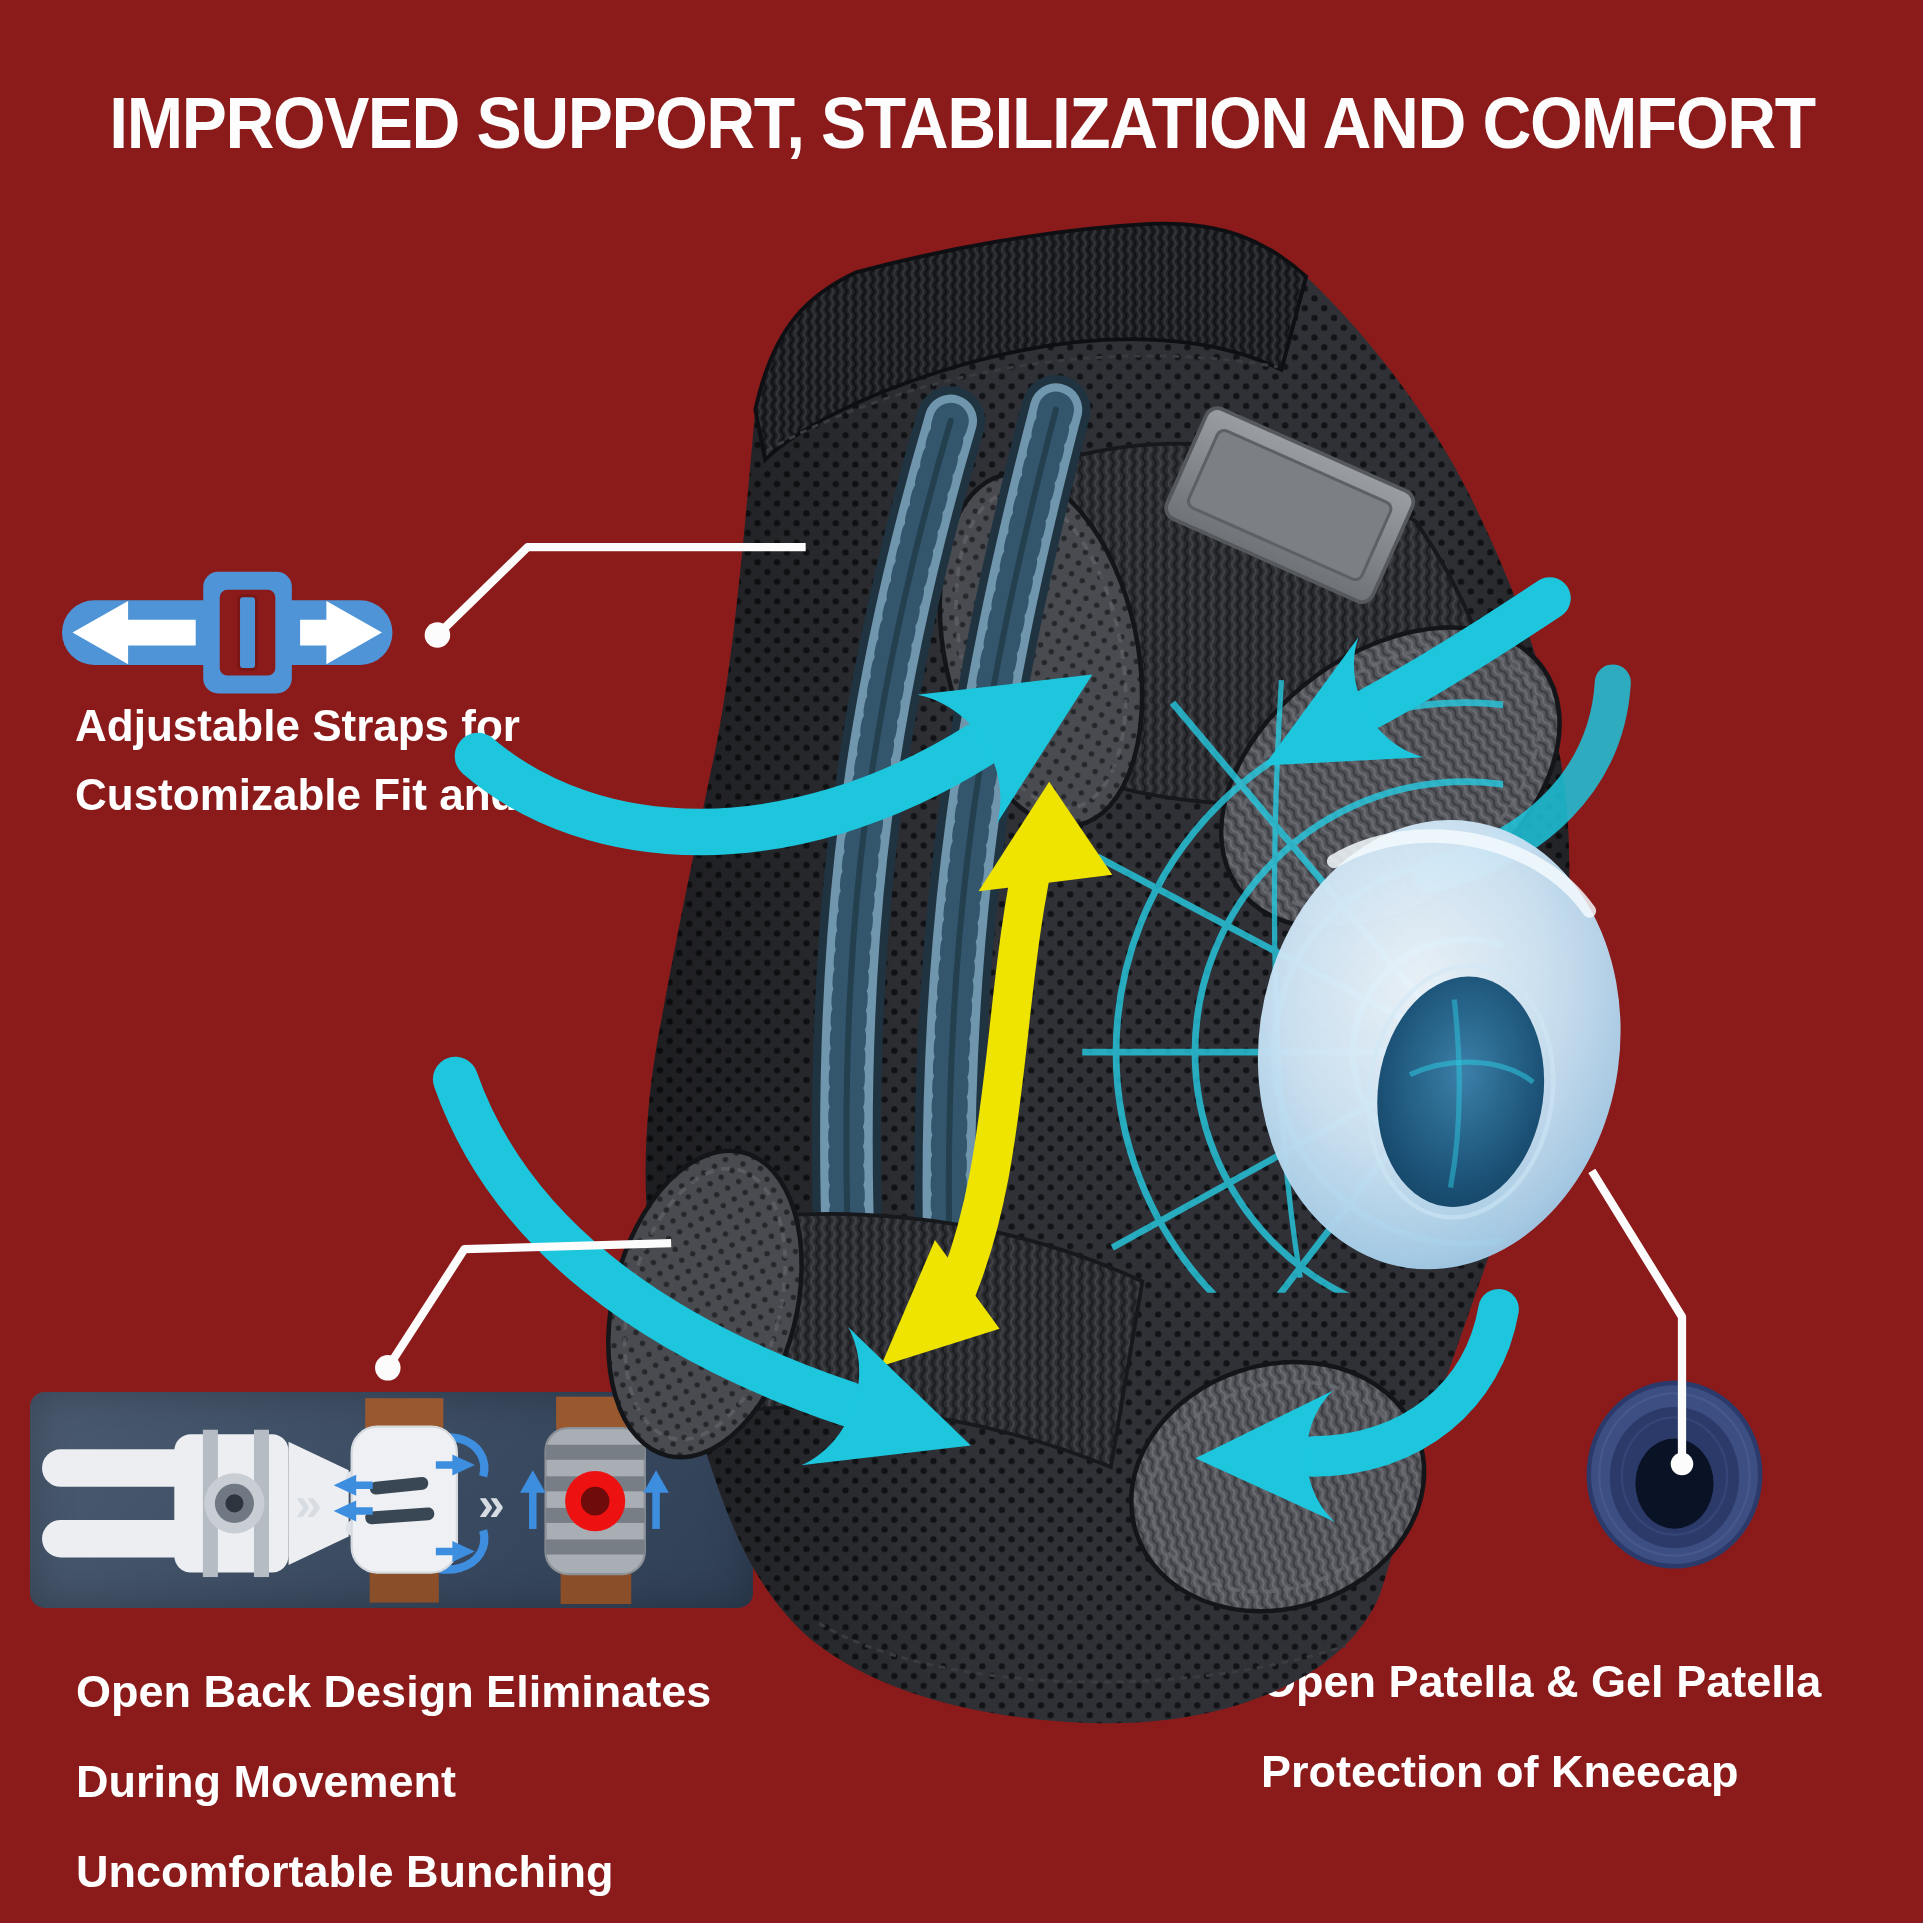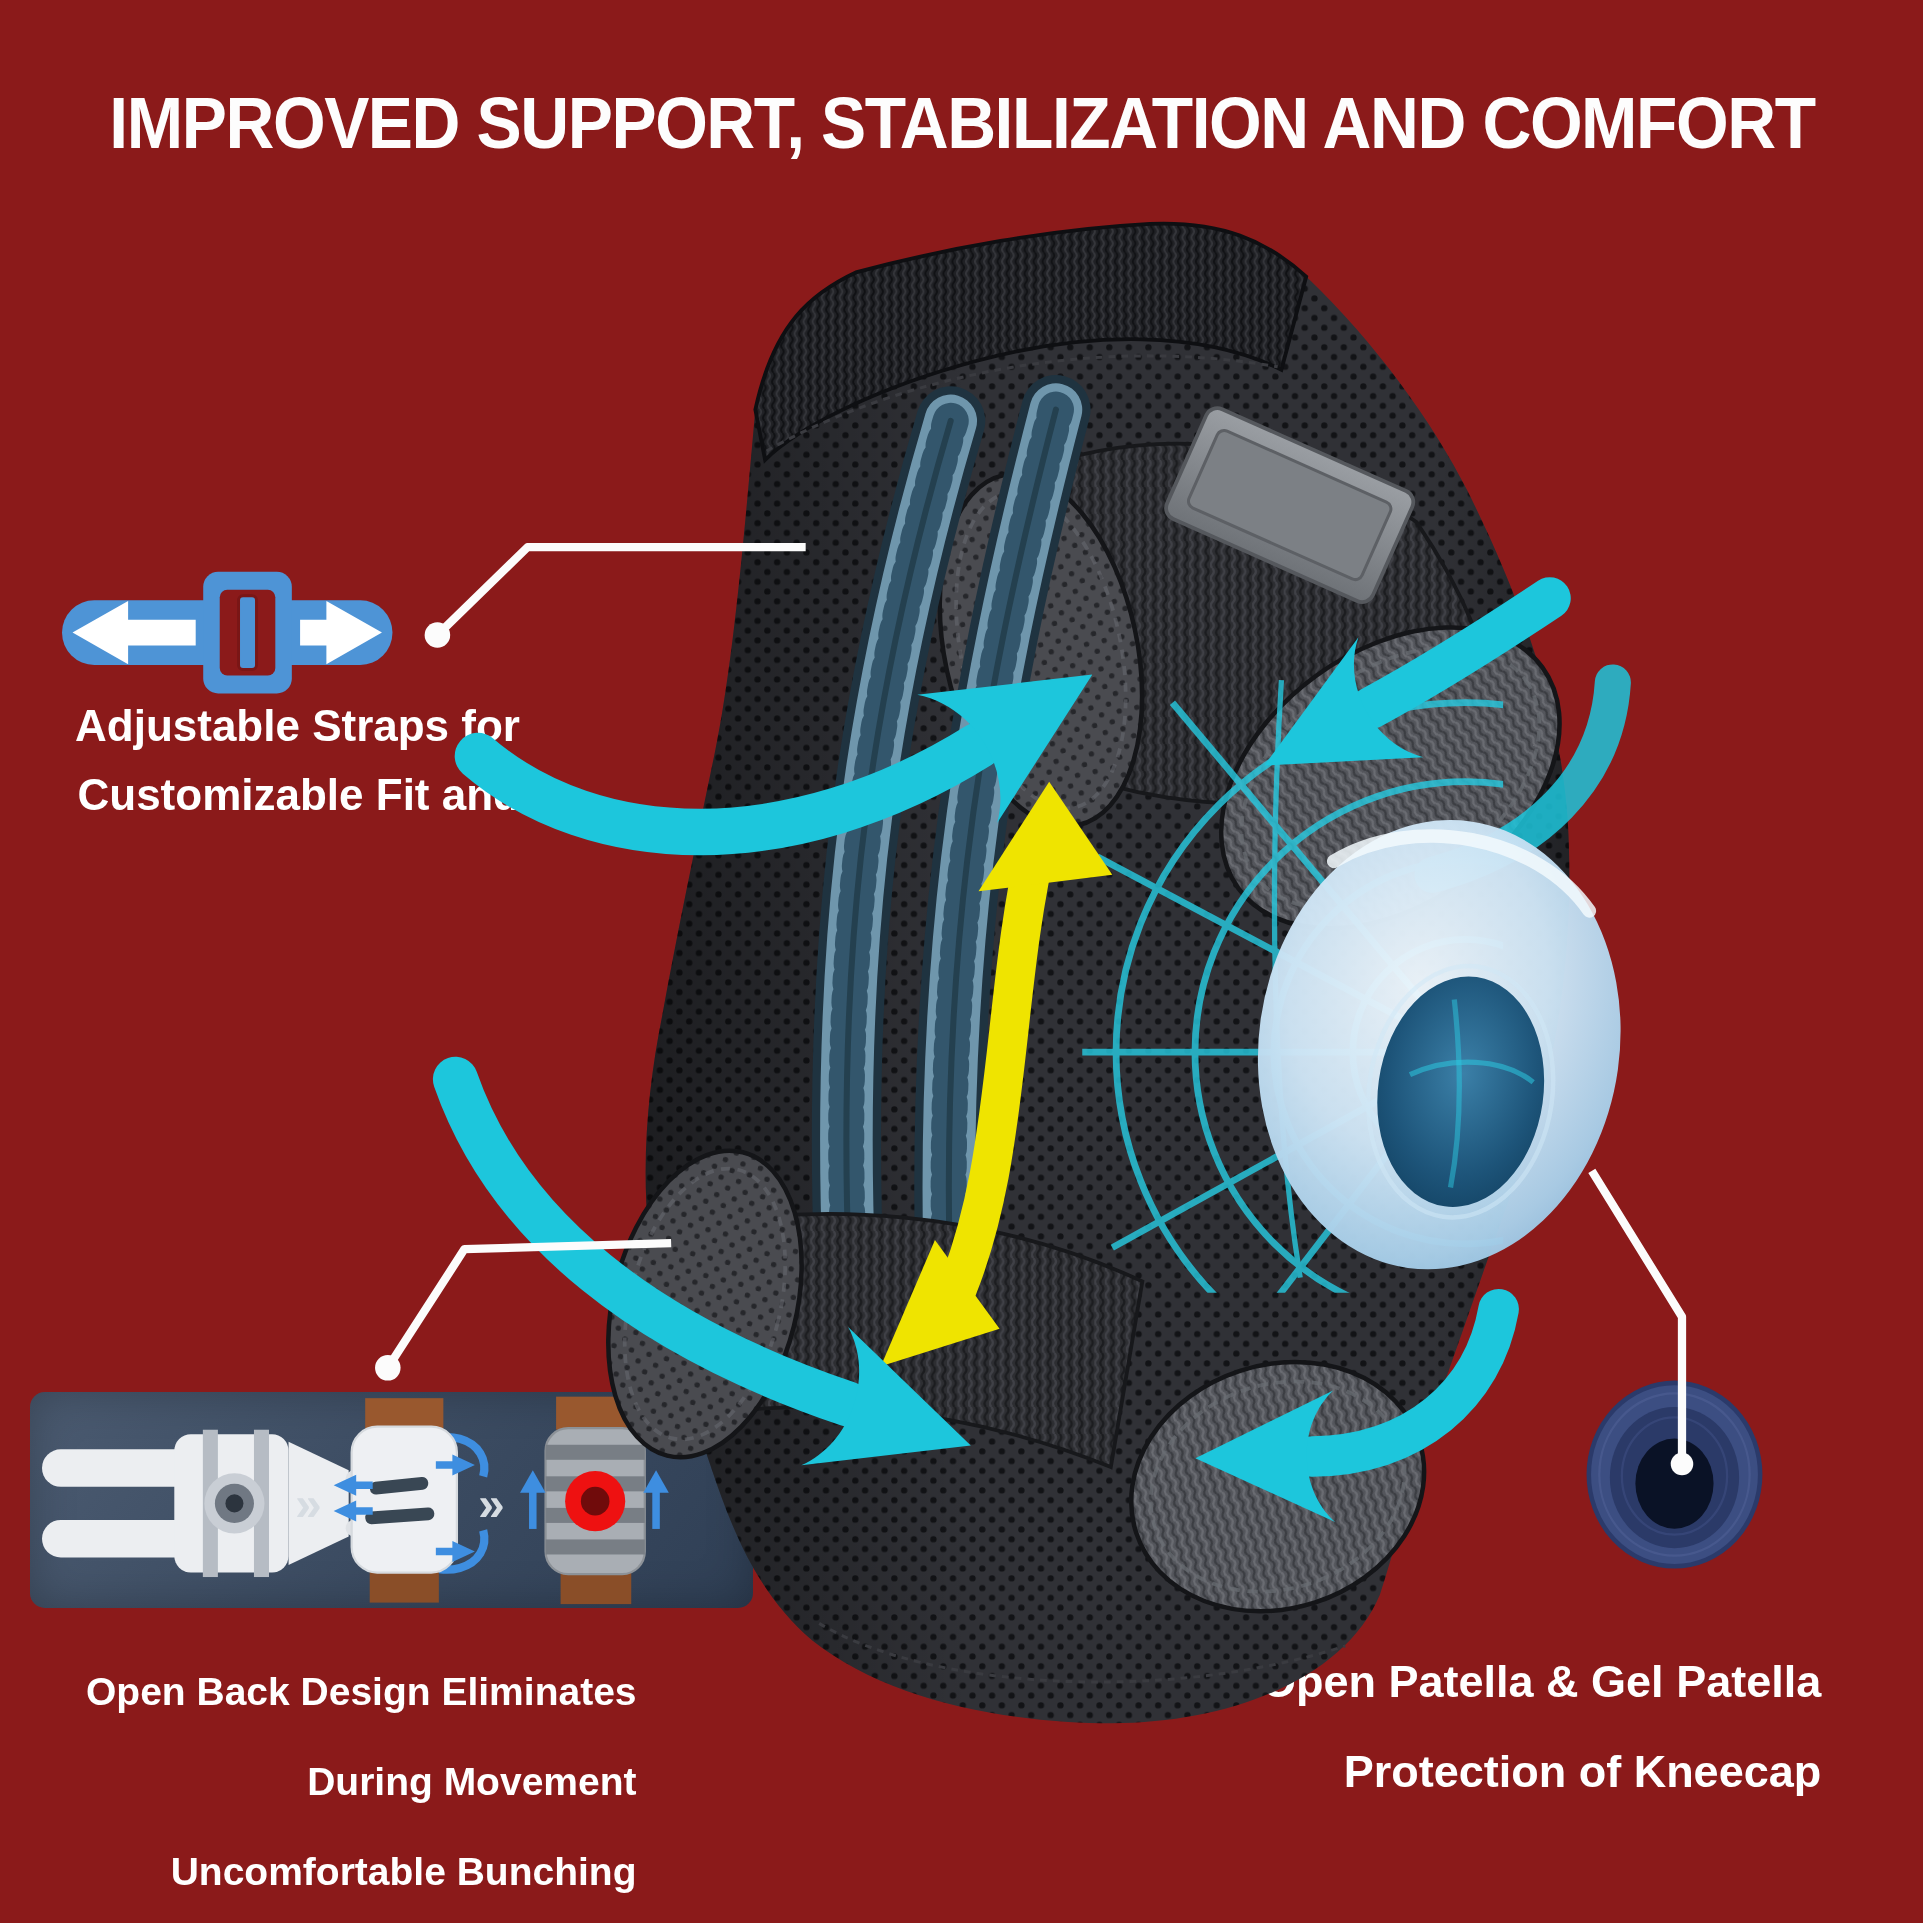--- a/index.html
+++ b/index.html
@@ -3,24 +3,24 @@
 <meta charset="utf-8">
 <style>
   html,body{margin:0;padding:0;background:#8b1a1a;}
   body{width:1924px;height:1924px;position:relative;overflow:hidden;
        font-family:"Liberation Sans",sans-serif;}
   .abs{position:absolute;}
   .title{position:absolute;left:0;right:0;top:84px;text-align:center;color:#fdfdfd;
          font-weight:800;font-size:72px;line-height:1.1;letter-spacing:-1.5px;
          transform:scaleX(.94);transform-origin:center;white-space:nowrap;}
   .callout{position:absolute;color:#ffffff;font-weight:700;}
-  .callout .ln{white-space:nowrap;text-align:right;}
+  .callout .ln{white-space:nowrap;}
   #callout-straps{left:75px;top:691px;font-size:44px;}
   #callout-straps .ln{line-height:69px;}
-  #callout-openback{left:86px;top:1647px;font-size:39px;}
+  #callout-openback{left:76px;top:1647px;font-size:45px;}
   #callout-openback .ln{line-height:90px;}
   #callout-patella{left:1261px;top:1637px;font-size:45px;}
   #callout-patella .ln{line-height:90px;}
   #strap-icon{left:56px;top:567px;width:353px;height:132px;}
   #panel{left:30px;top:1392px;width:723px;height:216px;border-radius:15px;
          background:linear-gradient(128deg,#4b5b71 0%,#3a4a60 55%,#2f3f55 100%);
          box-shadow:inset 0 0 45px rgba(0,0,0,.25);}
   #panel .sep{position:absolute;top:84px;font-weight:700;font-size:48px;color:#d6dce2;}
   #panel .sep1{left:265px;}
   #panel .sep2{left:448px;}

